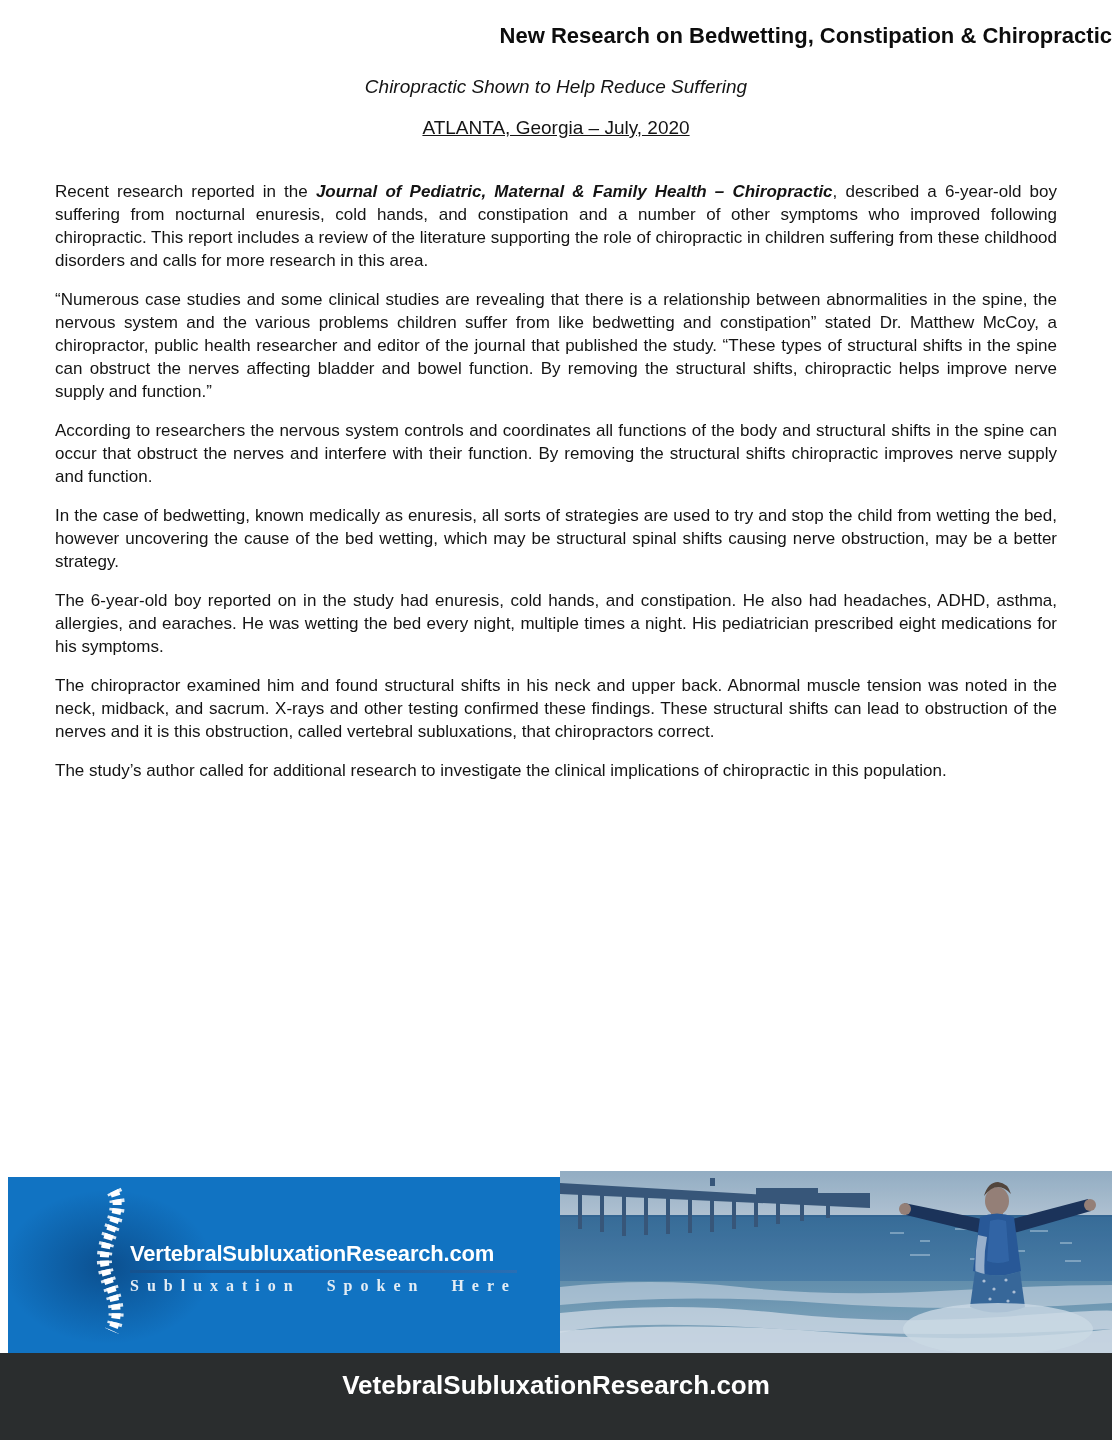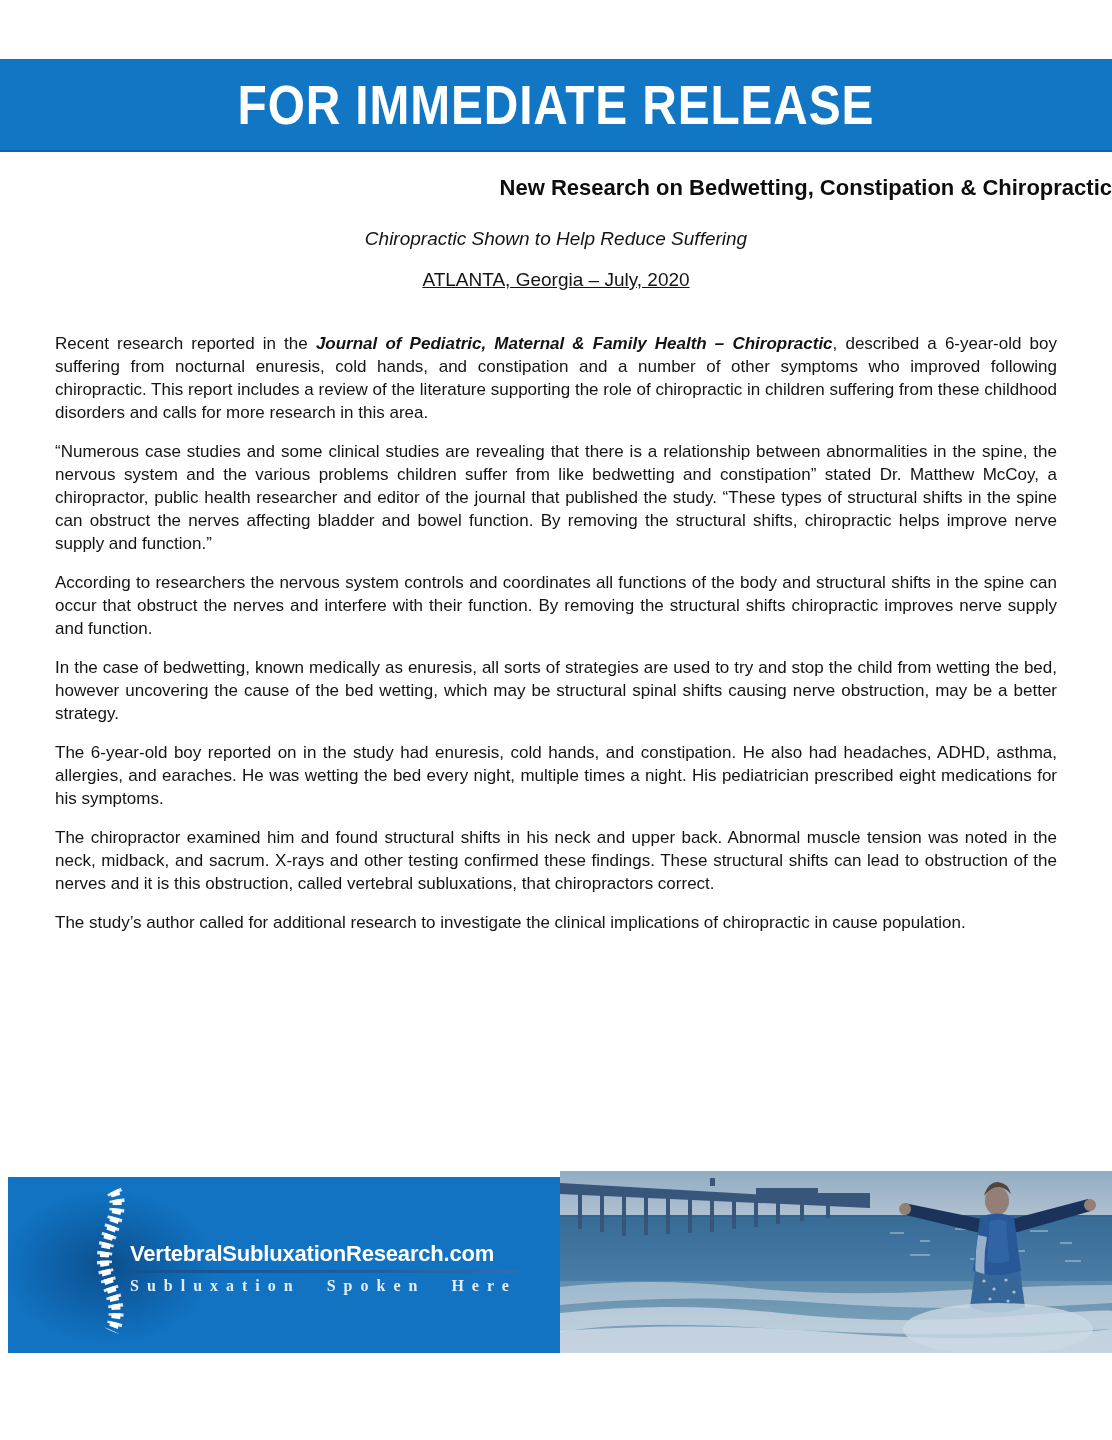--- a/index.html
+++ b/index.html
@@ -126,36 +126,33 @@
     font-size:26px;
     font-weight:bold;
     letter-spacing:0;
   }
 </style>
 </head>
 <body>
 
 <div class="page">
 
-  <div class="banner">
-    <span class="banner-text">FOR IMMEDIATE RELEASE</span>
-  </div>
 
   <h1 class="headline">New Research on Bedwetting, Constipation &amp; Chiropractic</h1>
   <div class="subtitle">Chiropractic Shown to Help Reduce Suffering</div>
   <div class="dateline">ATLANTA, Georgia – July, 2020</div>
 
   <div class="body">
     <p><span>Recent research reported in the </span><span class="journal">Journal of Pediatric, Maternal &amp; Family Health – Chiropractic</span><span>, described a 6-year-old boy suffering from nocturnal enuresis, cold hands, and constipation and a number of other symptoms who improved following chiropractic.  This report includes a review of the literature supporting the role of chiropractic in children suffering from these childhood disorders and calls for more research in this area.</span></p>
     <p>“Numerous case studies and some clinical studies are revealing that there is a relationship between abnormalities in the spine, the nervous system and the various problems children suffer from like bedwetting and constipation” stated Dr. Matthew McCoy, a chiropractor, public health researcher and editor of the journal that published the study. “These types of structural shifts in the spine can obstruct the nerves affecting bladder and bowel function. By removing the structural shifts, chiropractic helps improve nerve supply and function.”</p>
     <p>According to researchers the nervous system controls and coordinates all functions of the body and structural shifts in the spine can occur that obstruct the nerves and interfere with their function. By removing the structural shifts chiropractic improves nerve supply and function.</p>
     <p>In the case of bedwetting, known medically as enuresis, all sorts of strategies are used to try and stop the child from wetting the bed, however uncovering the cause of the bed wetting, which may be structural spinal shifts causing nerve obstruction, may be a better strategy.</p>
     <p>The 6-year-old boy reported on in the study had enuresis, cold hands, and constipation.  He also had headaches, ADHD, asthma, allergies, and earaches.  He was wetting the bed every night, multiple times a night. His pediatrician prescribed eight medications for his symptoms.</p>
     <p>The chiropractor examined him and found structural shifts in his neck and upper back.  Abnormal muscle tension was noted in the neck, midback, and sacrum.  X-rays and other testing confirmed these findings.  These structural shifts can lead to obstruction of the nerves and it is this obstruction, called vertebral subluxations, that chiropractors correct.</p>
-    <p>The study’s author called for additional research to investigate the clinical implications of chiropractic in cause population.</p>
+    <p>The study’s author called for additional research to investigate the clinical implications of chiropractic in this population.</p>
   </div>
 
   <div class="footer">
 
     <div class="logo-panel">
       <div class="logo-glow"></div>
       <svg class="spine" viewBox="0 0 64 150" aria-hidden="true">
         <path d="M36,6 C48,30 22,52 27,82 C31,105 45,122 34,146" fill="none" stroke="#ffffff" stroke-width="15" stroke-dasharray="3 6" opacity="0.85"></path>
         <path d="M36,6 C48,30 22,52 27,82 C31,105 45,122 34,146" fill="none" stroke="#ffffff" stroke-width="9" stroke-dasharray="5.5 3.5"></path>
       </svg>
@@ -236,14 +233,17 @@
           </g>
           <ellipse cx="78" cy="152" rx="95" ry="26" fill="#e8f2f5" opacity="0.8"></ellipse>
         </g>
 
         <rect x="0" y="0" width="552" height="182" fill="#16407c" opacity="0.14"></rect>
       </svg>
     </div>
 
   </div>
 
+  <div class="bottom-bar">
+    <span class="bottom-bar-text">VetebralSubluxationResearch.com</span>
+  </div>
 
 </div>
 
 </body></html>

